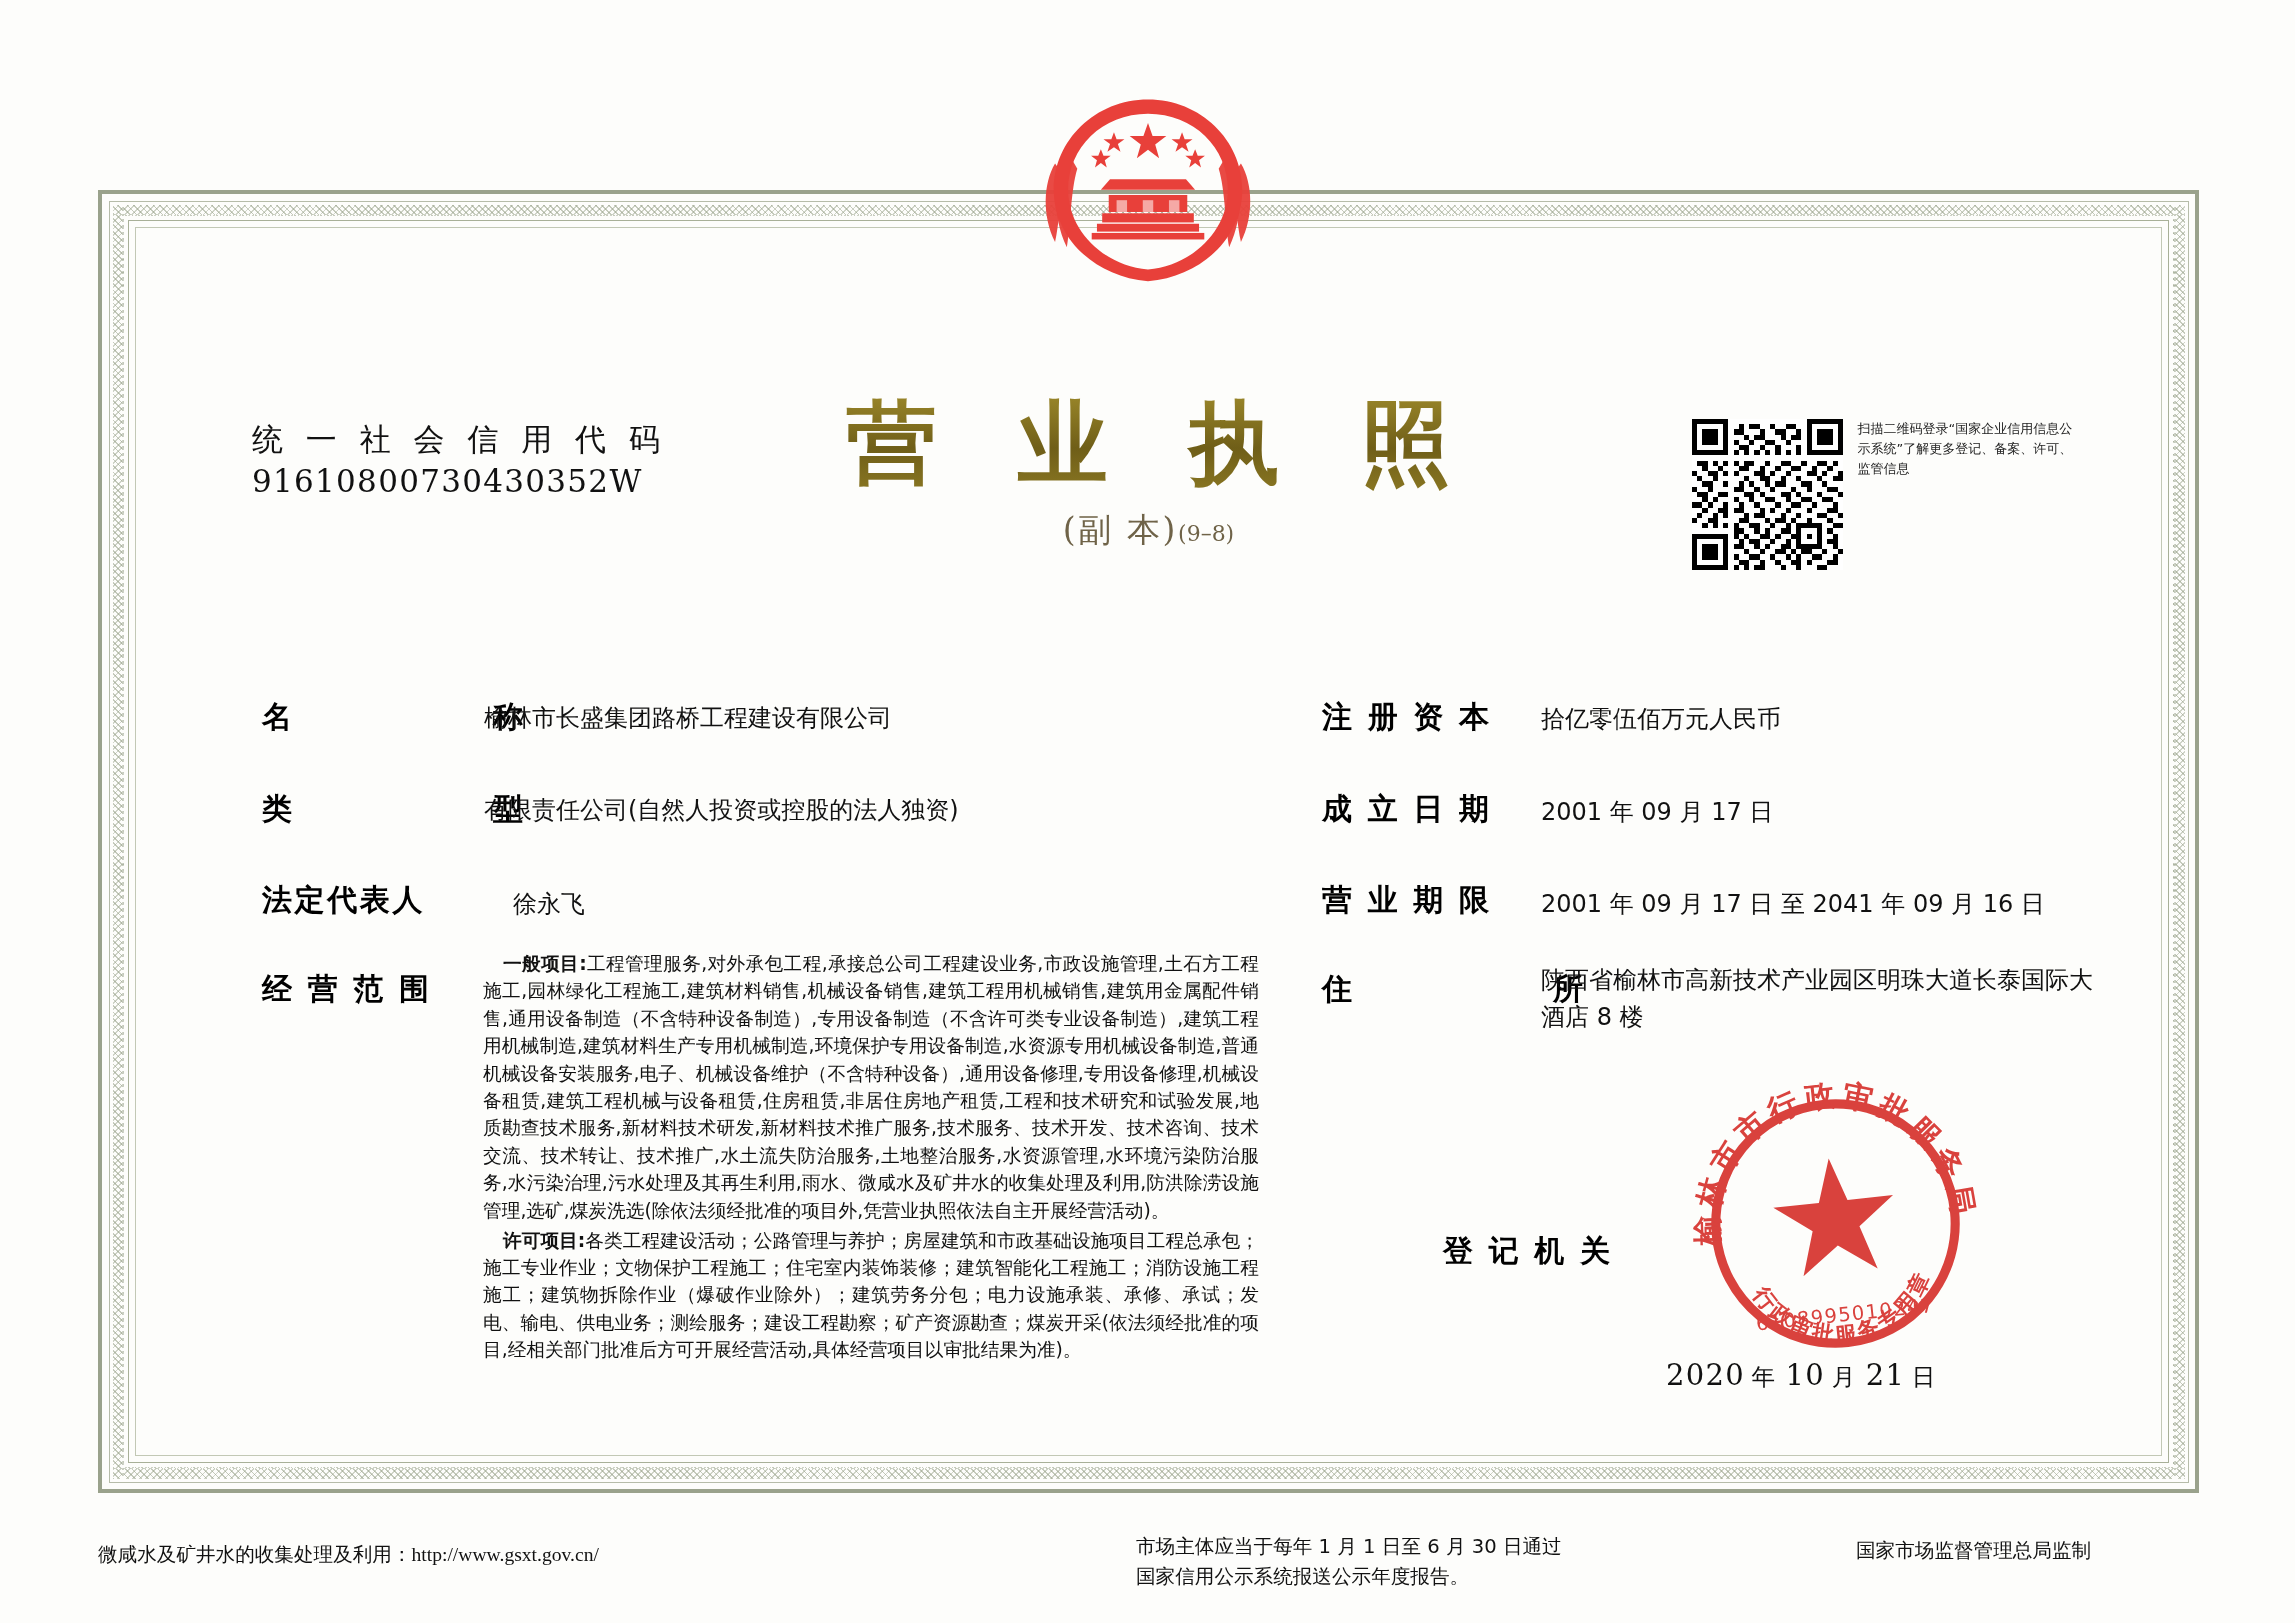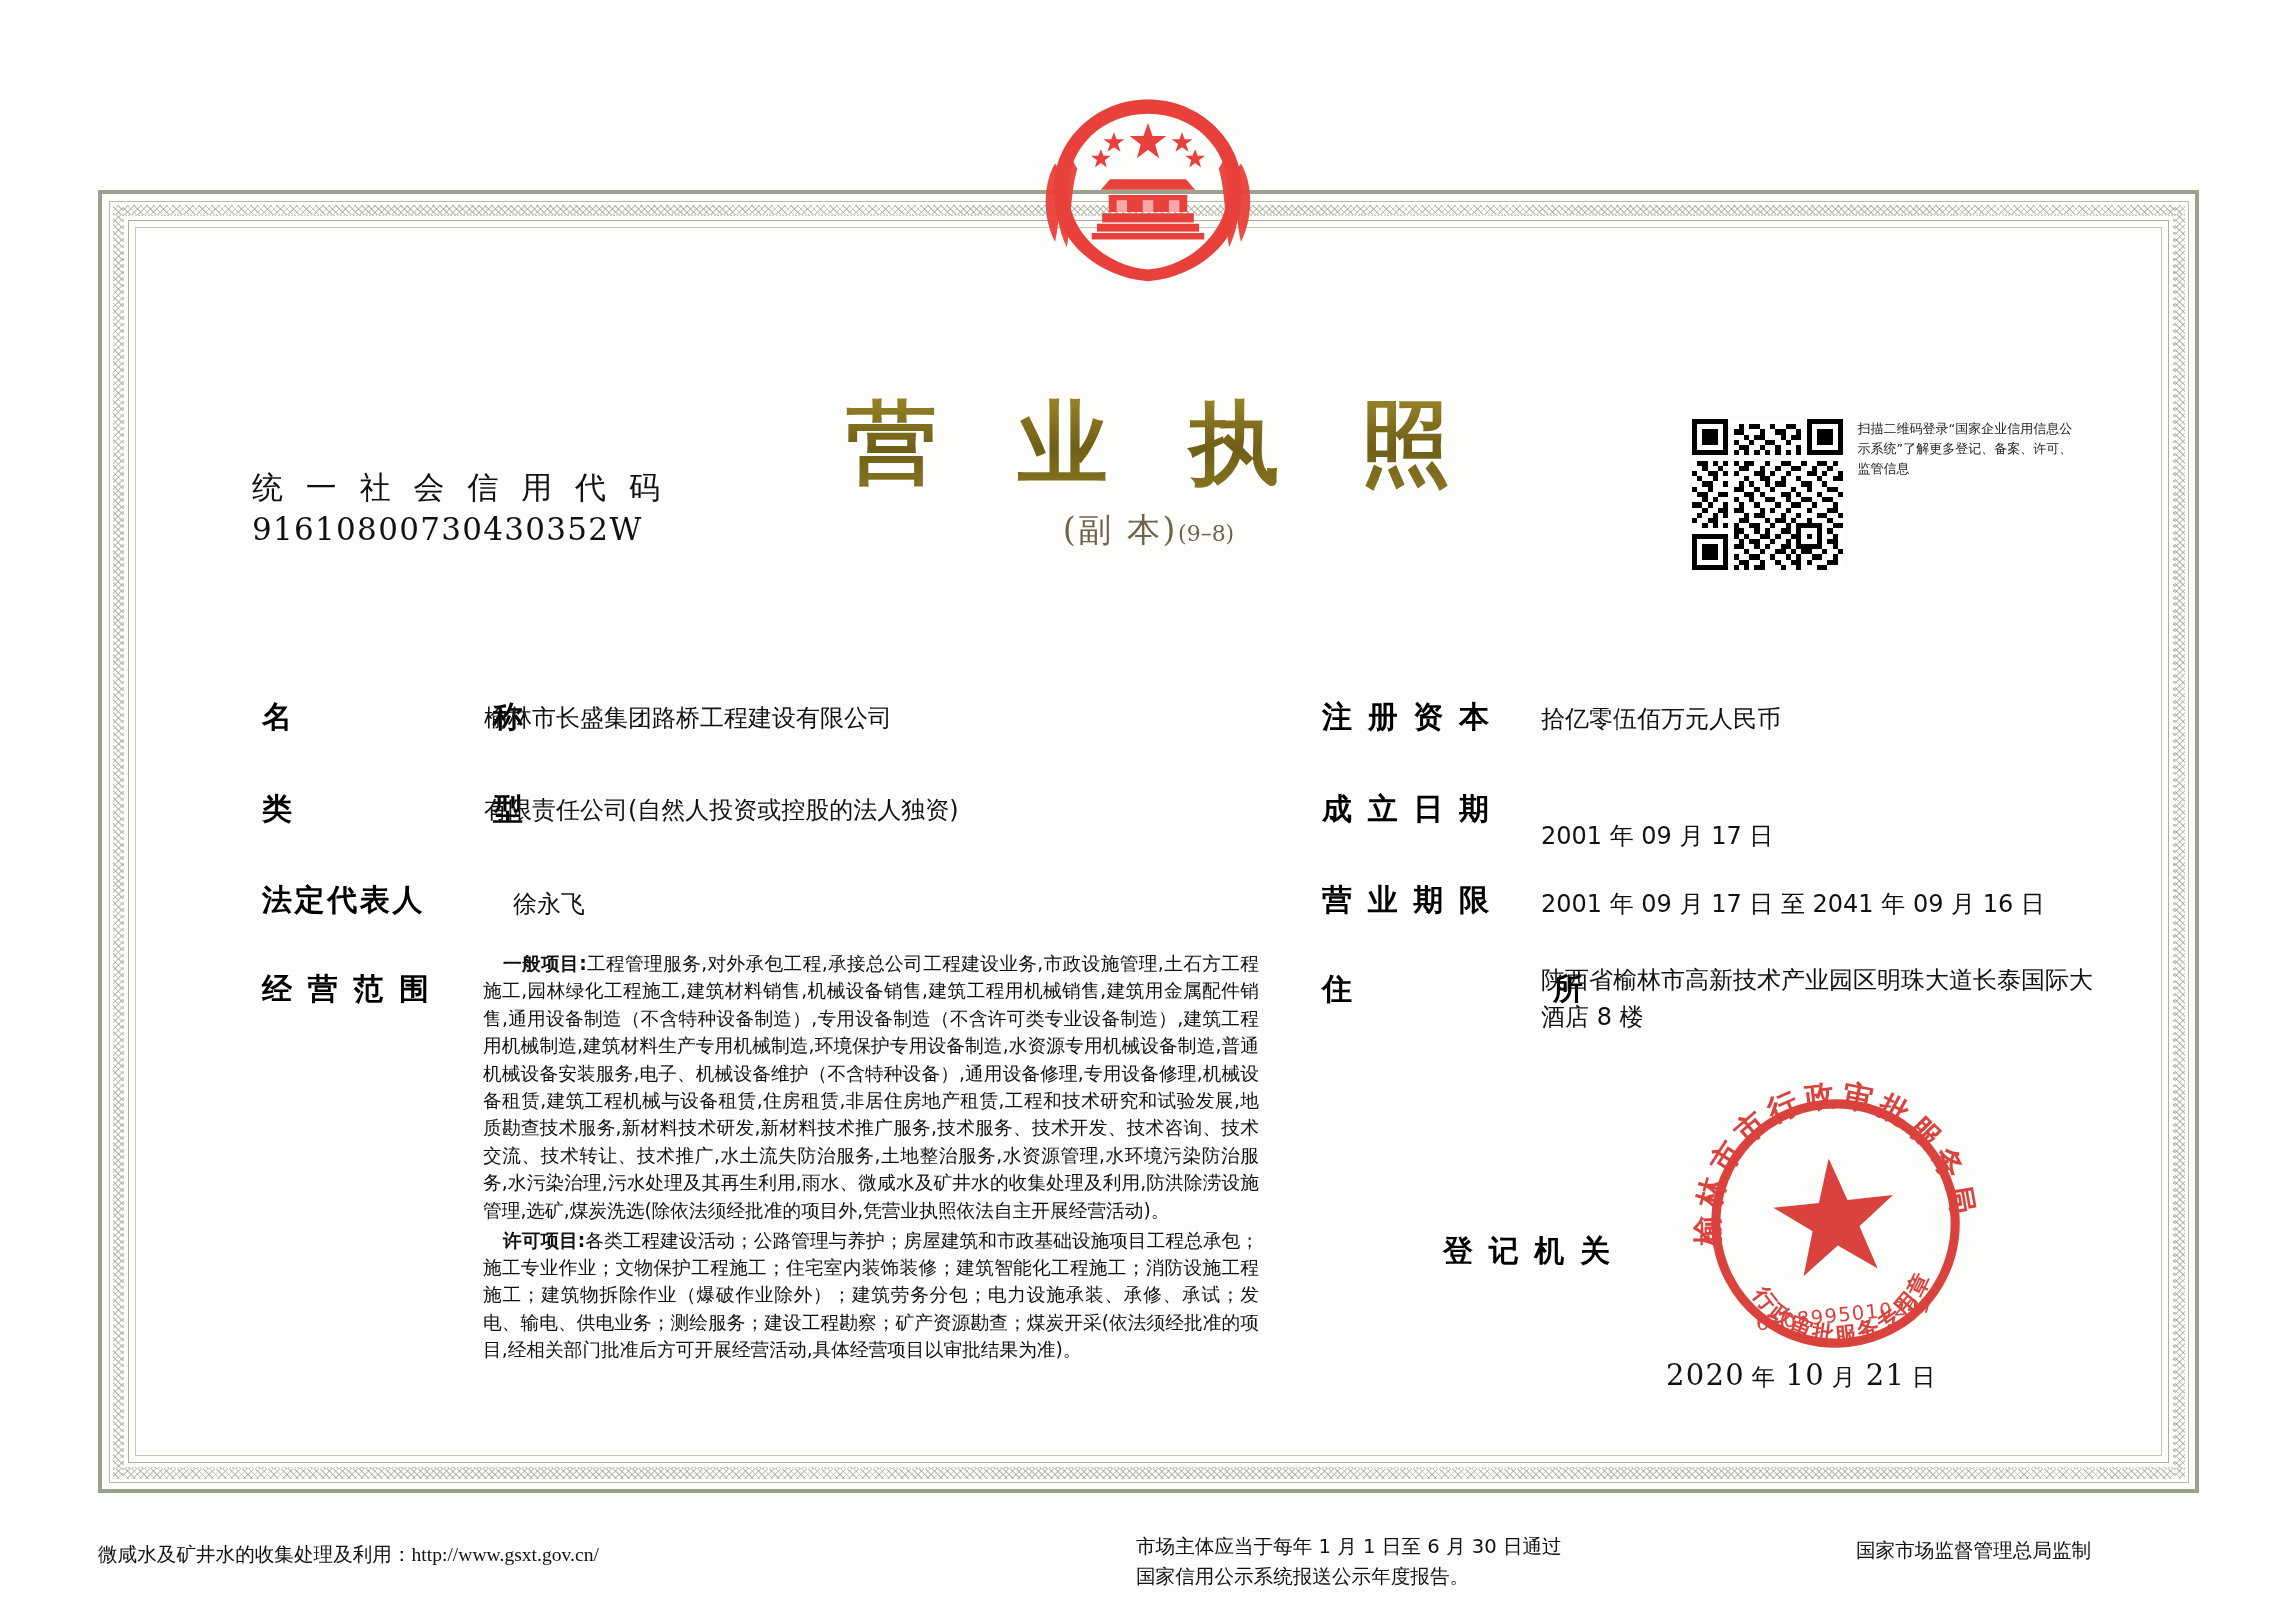--- a/index.html
+++ b/index.html
@@ -125,21 +125,20 @@
     position: absolute;
     left: 252px;
     top: 419px;
     width: 419px;
   }
   #credit-code-label {
     font-family: "DejaVu Serif", "Liberation Serif", serif;
     font-size: 31px;
     letter-spacing: 6.5px;
     color: #111;
-    margin-top: 48px;
   }
   #credit-code-value {
     margin-top: 2px;
     font-family: "DejaVu Serif", "Liberation Serif", serif;
     font-size: 31px;
     letter-spacing: 1.3px;
     color: #111;
   }
 
   
@@ -206,21 +205,21 @@
     color: #111;
     text-align: justify;
   }
   #val-scope p { margin: 0 0 2.6px 0; }
   #val-scope .scope-head { font-weight: bold; margin-left: 20px; }
 
   
   #lbl-capital   { left: 1322px; top: 697px; letter-spacing: 2.6px; }
   #val-capital   { left: 1541px; top: 700px; }
   #lbl-estdate   { left: 1322px; top: 789px; letter-spacing: 2.6px; }
-  #val-estdate   { left: 1541px; top: 793px; margin-top: 24px; }
+  #val-estdate   { left: 1541px; top: 793px; }
   #lbl-term      { left: 1322px; top: 880px; letter-spacing: 2.6px; }
   #val-term      { left: 1541px; top: 885px; }
   #lbl-address   { left: 1322px; top: 969px; letter-spacing: 47px; }
   #val-address   { left: 1541px; top: 962px; width: 563px; line-height: 1.55; }
 
   #lbl-regauth   { left: 1443px; top: 1231px; letter-spacing: 2.6px; }
 
   
   #issue-date {
     position: absolute;

